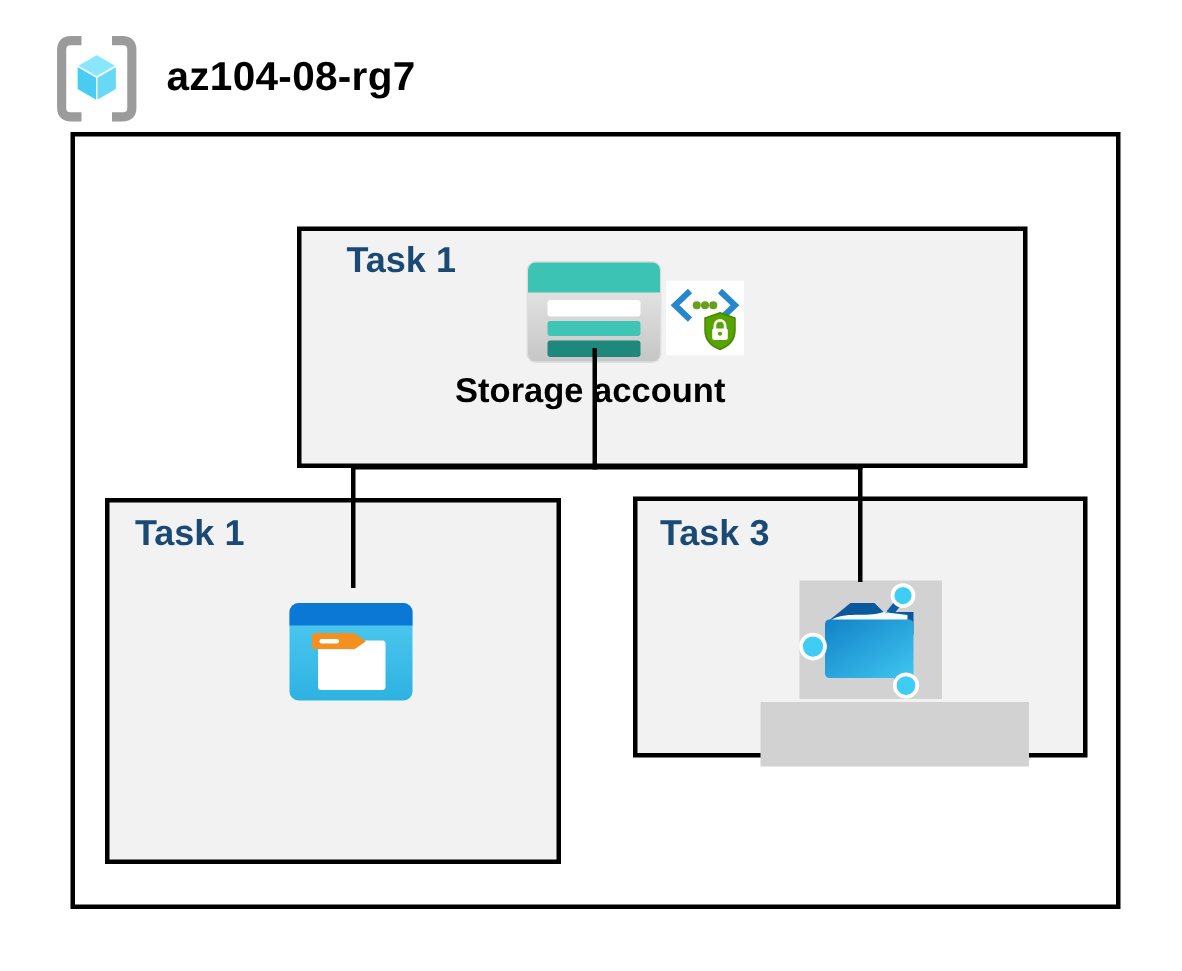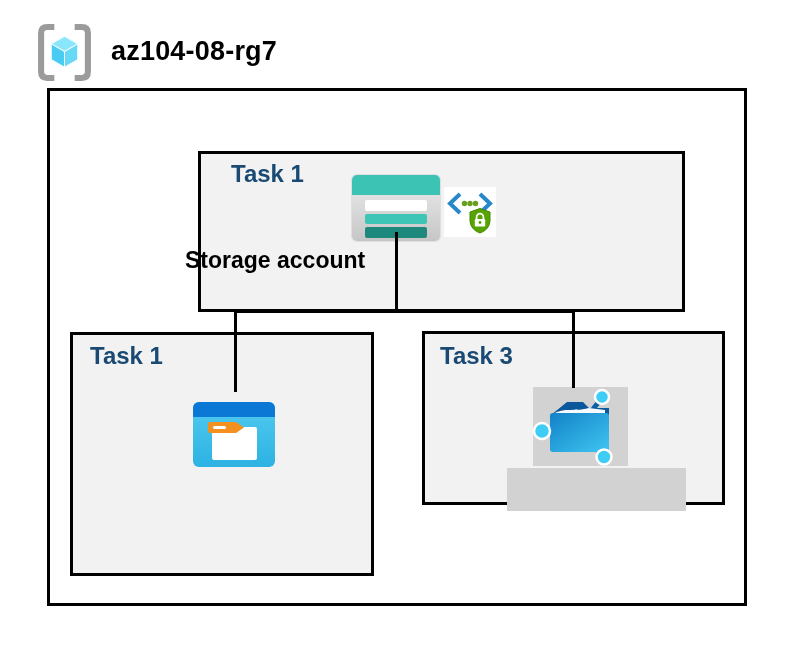--- a/index.html
+++ b/index.html
@@ -30,21 +30,21 @@
   #task3 { left: 422px; top: 331px; width: 303px; height: 174px; }
   .task-label {
     position: absolute; font-size: 24px; font-weight: 700; color: #1A4A73;
     white-space: nowrap;
   }
   #task1 .task-label { left: 30px; top: 6px; }
   #task2 .task-label { left: 17px; top: 7px; }
   #task3 .task-label { left: 15px; top: 8px; }
   .entity-label {
     position: absolute; font-size: 23px; font-weight: 700; color: #000;
-    white-space: nowrap;
+    text-align: center; white-space: nowrap;
   }
   .t1-entity { left: -16px; top: 93px; width: 417px; }
   .t2-entity { left: 10px; top: 152px; width: 304px; }
   .fs-entity { left: 55px; top: 142px; width: 200px; z-index: 4; }
   
   .conn { position: absolute; background: #000; z-index: 5; }
   .conn-stem  { left: 395px; top: 232px; width: 3px; height: 81px; }
   .conn-h     { left: 234px; top: 310px; width: 341px; height: 3px; }
   .conn-left  { left: 234px; top: 310px; width: 3px; height: 82px; }
   .conn-right { left: 572px; top: 310px; width: 3px; height: 78px; }

